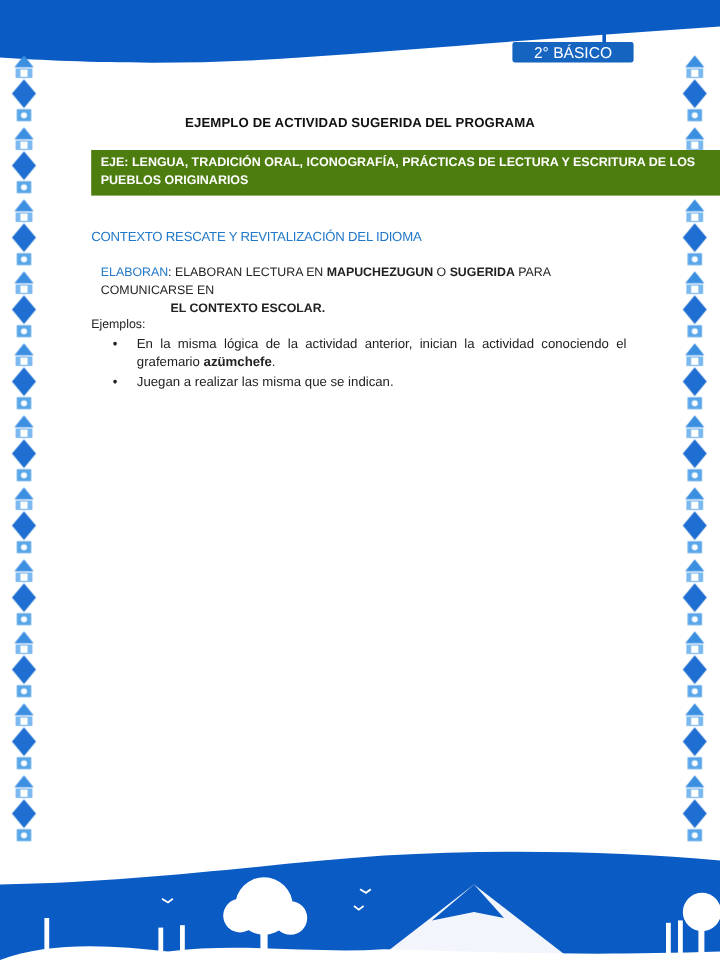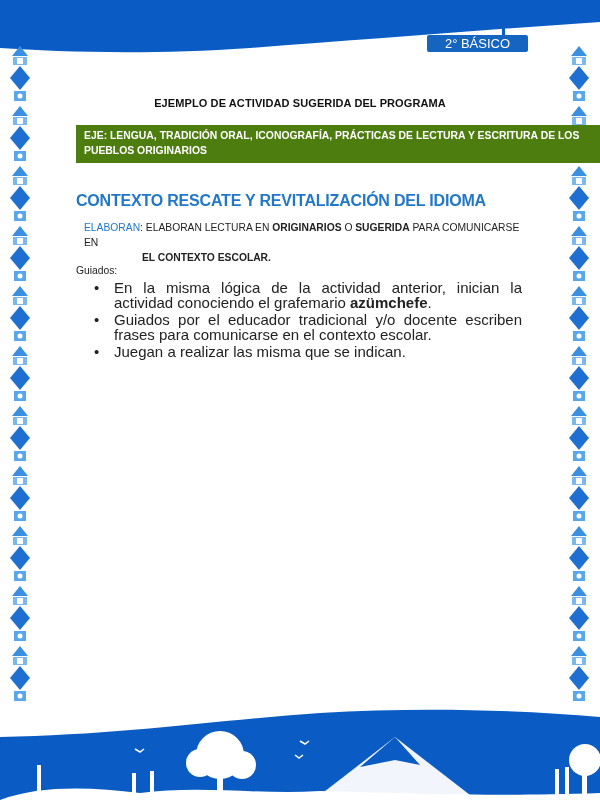--- a/index.html
+++ b/index.html
@@ -6,26 +6,26 @@
   body{width:600px;height:800px;position:relative;overflow:hidden;background:#fff;font-family:"Liberation Sans",sans-serif;color:#222;}
   .top-wave{position:absolute;left:0;top:0;width:600px;height:60px;}
   .bottom-wave{position:absolute;left:0;top:705px;width:600px;height:95px;}
   .badge{position:absolute;left:427px;top:35px;width:101px;height:17px;background:#1565c0;border-radius:2px;color:#fff;font-size:13px;line-height:17px;text-align:center;}
   .badge-stem{position:absolute;left:502px;top:26px;width:3px;height:10px;background:#0a5bc4;}
   .border-col{position:absolute;top:44px;width:24px;height:660px;}
   .border-left{left:8px;}
   .border-right{left:567px;}
   .title{position:absolute;left:0;width:600px;top:97px;text-align:center;font-weight:bold;font-size:11px;color:#111;letter-spacing:0.1px;}
   .axis-box{position:absolute;left:76px;top:125px;width:527px;height:38px;background:#4d7c0f;color:#fff;font-weight:bold;font-size:10.4px;line-height:15px;padding:3px 8px;box-sizing:border-box;}
-  .section{position:absolute;left:76px;top:192px;color:#2278c8;font-size:16px;font-weight:bold;letter-spacing:-0.2px;}
+  .section{position:absolute;left:76px;top:192px;color:#2278c8;font-size:11px;font-weight:normal;letter-spacing:-0.2px;}
   .activity{position:absolute;left:84px;top:220px;width:440px;font-size:10.3px;line-height:15px;color:#222;}
   .activity .lbl{color:#2278c8;}
   .activity .indent{padding-left:58px;display:block;font-weight:bold;}
   .examples{position:absolute;left:76px;top:265px;font-size:10.3px;color:#222;}
-  ul.bullets{position:absolute;left:92px;top:280px;width:430px;margin:0;padding:0;list-style:none;font-size:15px;line-height:15px;color:#222;}
+  ul.bullets{position:absolute;left:92px;top:280px;width:430px;margin:0;padding:0;list-style:none;font-size:11px;line-height:15px;color:#222;}
   ul.bullets li{position:relative;padding-left:22px;margin-bottom:2px;text-align:justify;}
   ul.bullets li:before{content:"\2022";position:absolute;left:2px;top:0;}
 </style>
 </head>
 <body>
 
 <svg class="top-wave" viewBox="0 0 600 60" preserveAspectRatio="none">
   <path d="M0,0 H600 V22 C480,30 360,40 250,48 C150,55 60,52 0,48 Z" fill="#0a5bc4"></path>
 </svg>
 <div class="badge-stem"></div>
@@ -46,28 +46,27 @@
 </svg>
 <svg class="border-col border-right" viewBox="0 0 24 660" preserveAspectRatio="none">
   <rect width="24" height="660" fill="url(#pat)"></rect>
 </svg>
 
 <div class="title">EJEMPLO DE ACTIVIDAD SUGERIDA DEL PROGRAMA</div>
 <div class="axis-box">EJE:  LENGUA, TRADICIÓN ORAL, ICONOGRAFÍA, PRÁCTICAS DE LECTURA Y ESCRITURA DE LOS PUEBLOS ORIGINARIOS</div>
 <div class="section">CONTEXTO RESCATE Y REVITALIZACIÓN DEL IDIOMA</div>
 
 <div class="activity">
-  <span class="lbl">ELABORAN</span><span>: ELABORAN LECTURA EN </span><b>ORIGINARIOS</b><span> O </span><b>SUGERIDA</b><span> PARA COMUNICARSE EN</span>
+  <span class="lbl">ELABORAN</span><span>: ELABORAN LECTURA EN </span><b>MAPUCHEZUGUN</b><span> O </span><b>SUGERIDA</b><span> PARA COMUNICARSE EN</span>
   <span class="indent">EL CONTEXTO ESCOLAR.</span>
 </div>
 
-<div class="examples">Guiados:</div>
+<div class="examples">Ejemplos:</div>
 <ul class="bullets">
   <li><span>En la misma lógica de la actividad anterior, inician la actividad conociendo el grafemario </span><b>azümchefe</b><span>.</span></li>
-  <li><span>Guiados por el educador tradicional y/o docente escriben frases para comunicarse en el contexto escolar.</span></li>
   <li><span>Juegan a realizar las misma que se indican.</span></li>
 </ul>
 
 <svg class="bottom-wave" viewBox="0 0 600 95" preserveAspectRatio="none">
   <path d="M0,32 C120,30 220,15 320,8 C420,2 520,5 600,12 V95 H0 Z" fill="#0a5bc4"></path>
 
   <circle cx="220" cy="50" r="24" fill="#fff"></circle>
   <circle cx="200" cy="58" r="14" fill="#fff"></circle>
   <circle cx="242" cy="60" r="14" fill="#fff"></circle>
   <rect x="217" y="60" width="6" height="30" fill="#fff"></rect>

